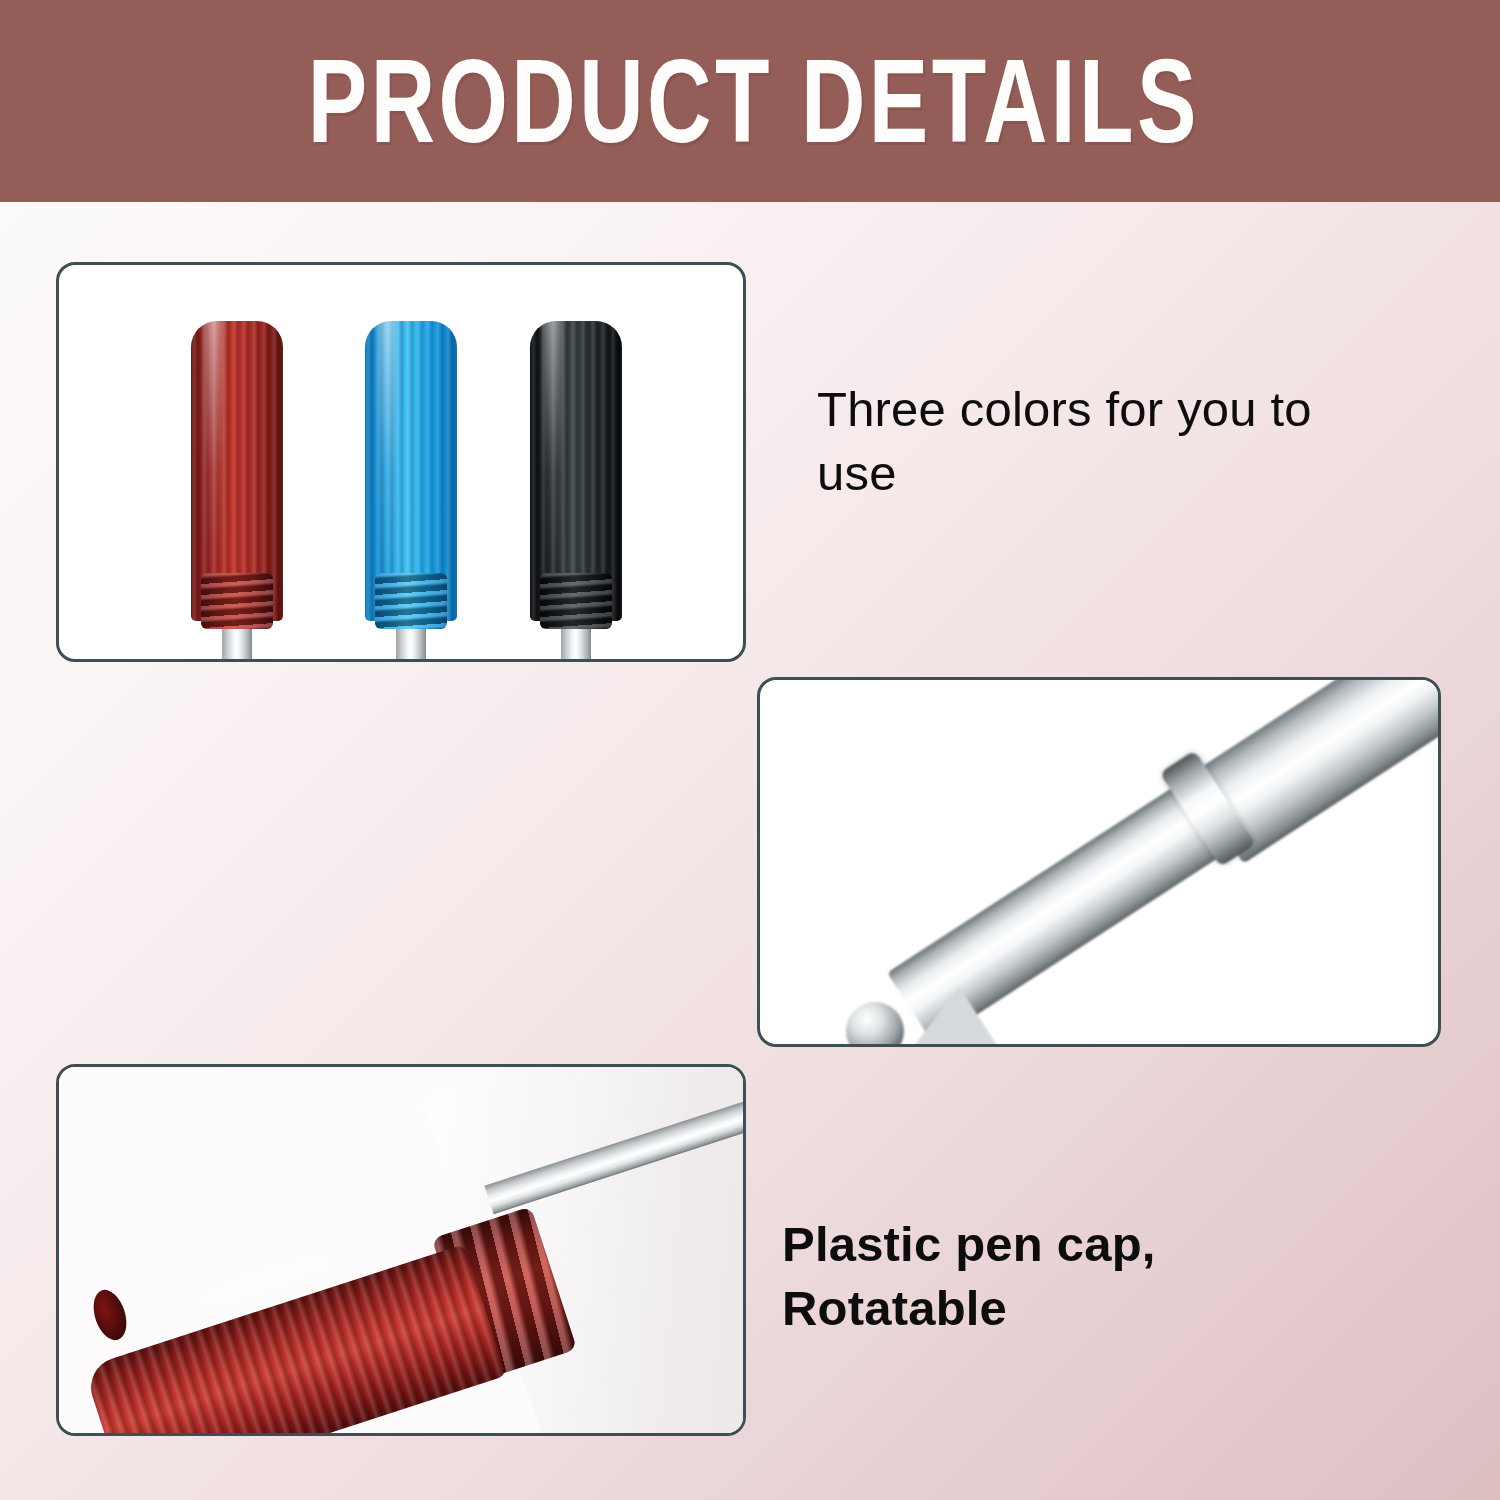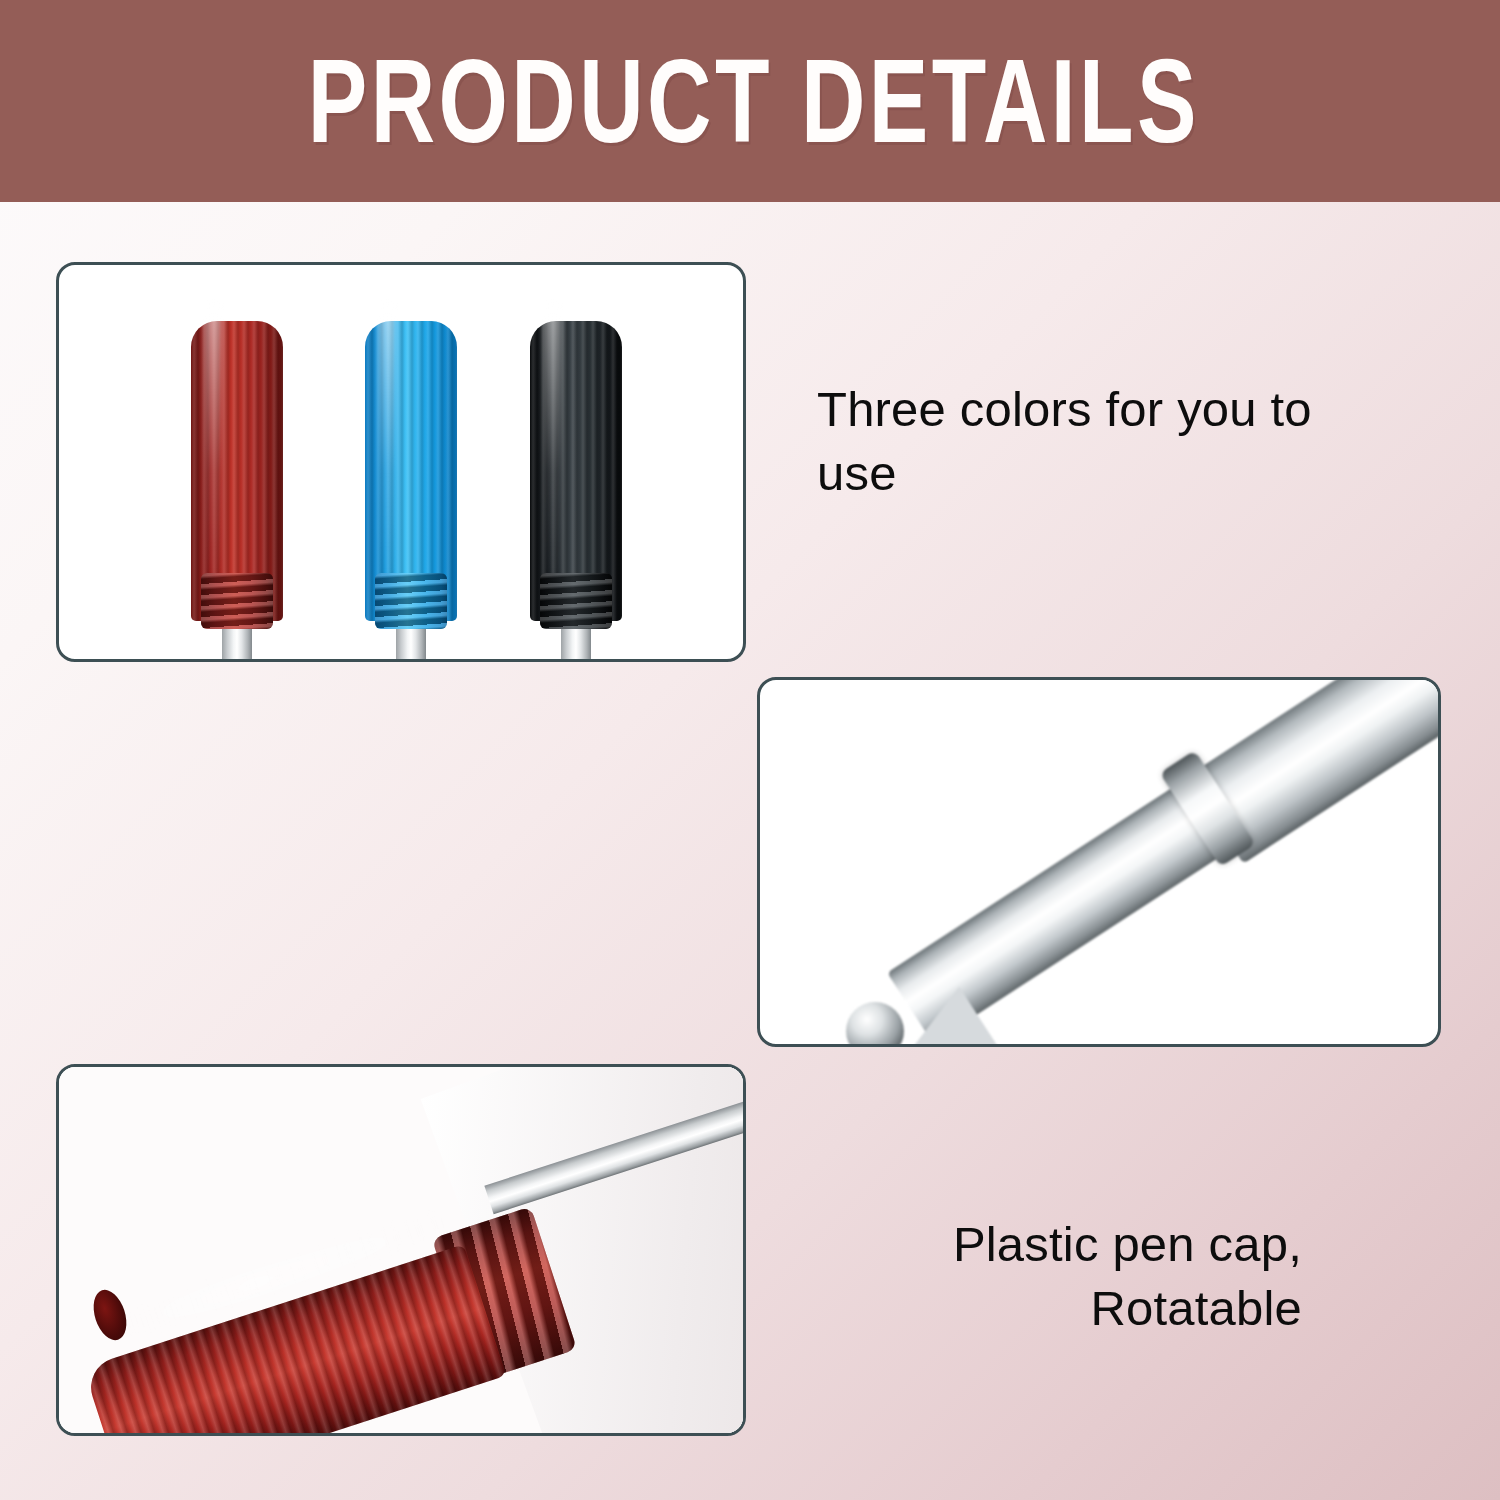--- a/index.html
+++ b/index.html
@@ -56,21 +56,21 @@
   
   .caption {
     position:absolute;
     color:#0d0d0d;
     font-size:49px;
     line-height:1.30;
     letter-spacing:0.2px;
   }
   #cap-colors { left:782px;  top:378px;  width:520px; text-align:left;margin-left:35px; }
   #cap-tip    { left:180px;  top:792px;  width:556px; text-align:right; }
-  #cap-cap    { left:782px;  top:1213px; width:520px; text-align:right; }
+  #cap-cap    { left:782px;  top:1213px; width:520px; text-align:left;font-weight:bold; }
 
   
   .cap-fig { position:absolute; bottom:0; width:104px; height:372px; }
   #cap-red   { left:126px; }
   #cap-blue  { left:300px; }
   #cap-black { left:465px; }
 
   .shaft {
     position:absolute; left:50%; bottom:0;
     transform:translateX(-50%);

